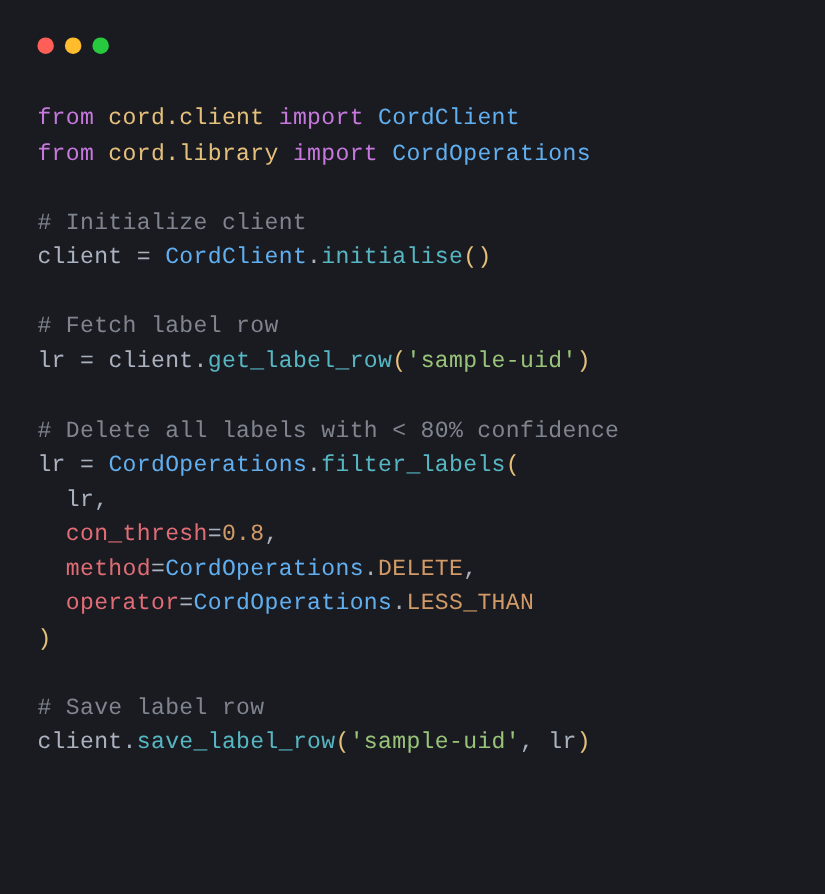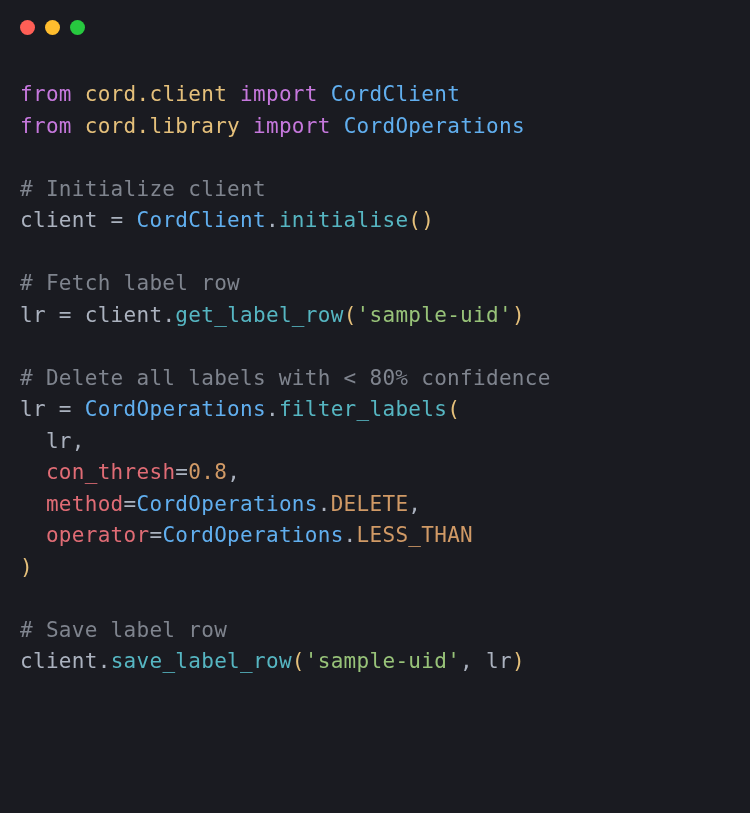--- a/index.html
+++ b/index.html
@@ -12,21 +12,22 @@
       width: 750px;
       height: 813px;
       font-family: 'SF Mono', 'Monaco', 'Menlo', 'Consolas', monospace;
       font-size: 21px;
       line-height: 1.5;
       overflow: hidden;
     }
     .window {
       width: 100%;
       height: 100%;
-      padding: 20px;
+      padding: 34px;
+      font-family: Liberation Mono, monospace;
     }
     .titlebar {
       display: flex;
       gap: 10px;
       margin-bottom: 44px;
     }
     .traffic-light {
       width: 15px;
       height: 15px;
       border-radius: 50%;

